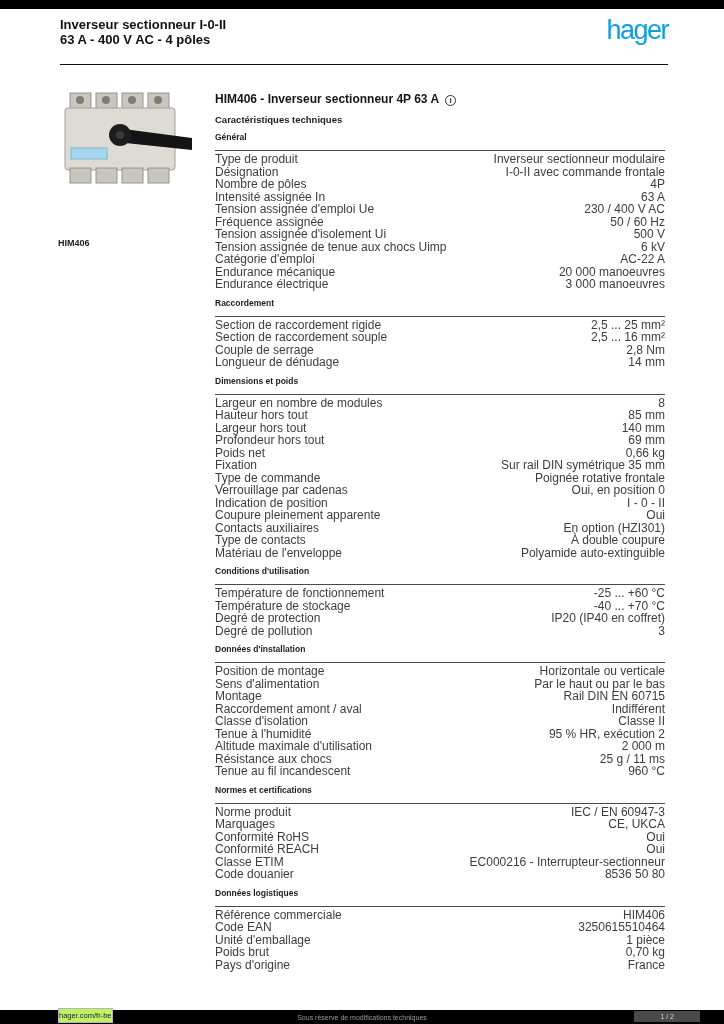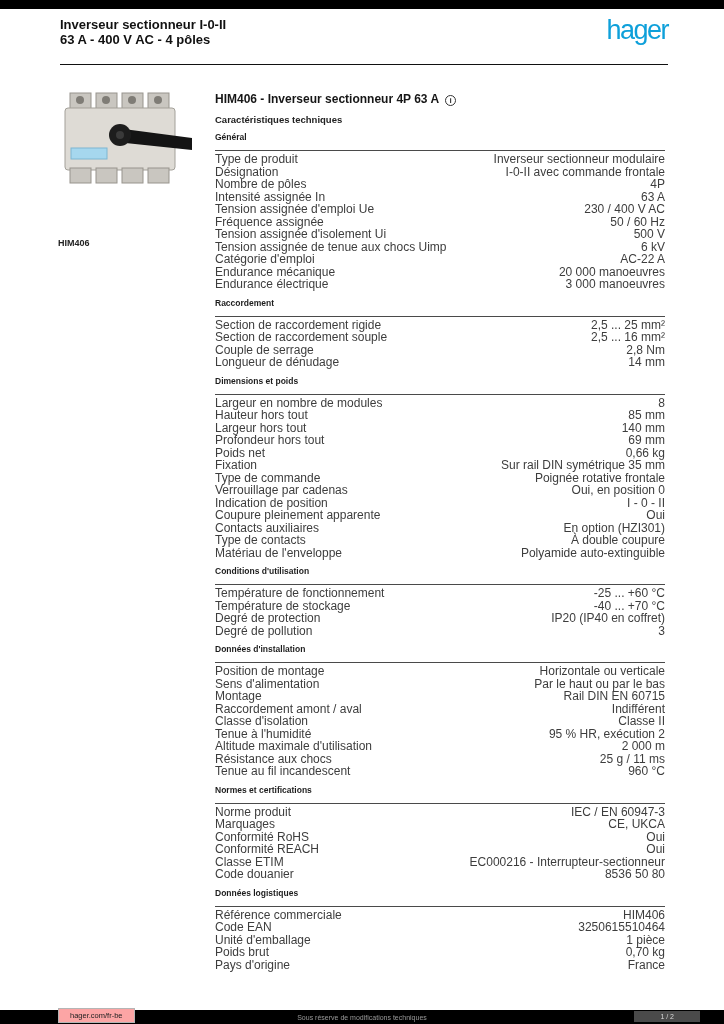--- a/index.html
+++ b/index.html
@@ -27,22 +27,22 @@
   .subheading{margin-top:8px;font-size:9.5px;font-weight:bold;color:#222}
   .sections{margin-top:5px}
   .section-heading{margin-top:7px;margin-bottom:2px;font-size:8.5px;font-weight:bold;
                    color:#1d1d1d;padding-bottom:8px;border-bottom:1px solid #4a4a4a}
   .spec-row{display:flex;justify-content:space-between;align-items:baseline;
             font-size:12px;line-height:12.5px;color:#3d3d3d}
   .spec-label{padding-right:12px;white-space:nowrap}
   .spec-value{text-align:right;color:#3d3d3d}
 
   .footer{position:absolute;left:0;right:0;bottom:0;height:14px;background:#000}
-  .f-link{position:absolute;left:58px;bottom:1px;background:#fca5a5;border:1px solid #b5b5b5;
-          color:#222;font-size:7.5px;line-height:9px;padding:2px 11px;cursor:pointer}
+  .f-link{position:absolute;left:58px;bottom:1px;background:#bef264;border:1px solid #b5b5b5;
+          color:#222;font-size:7.5px;line-height:9px;padding:2px 0;cursor:pointer}
   .f-center{position:absolute;left:0;right:0;bottom:3px;text-align:center;color:#9a9a9a;font-size:7px}
   .f-badge{position:absolute;right:24px;bottom:2px;background:#4a4a4a;color:#d8d8d8;
            font-size:7px;line-height:9px;padding:1px 26px}
 </style>
 </head>
 <body>
 
 <div class="page">
   <div class="top-strip"></div>
 

